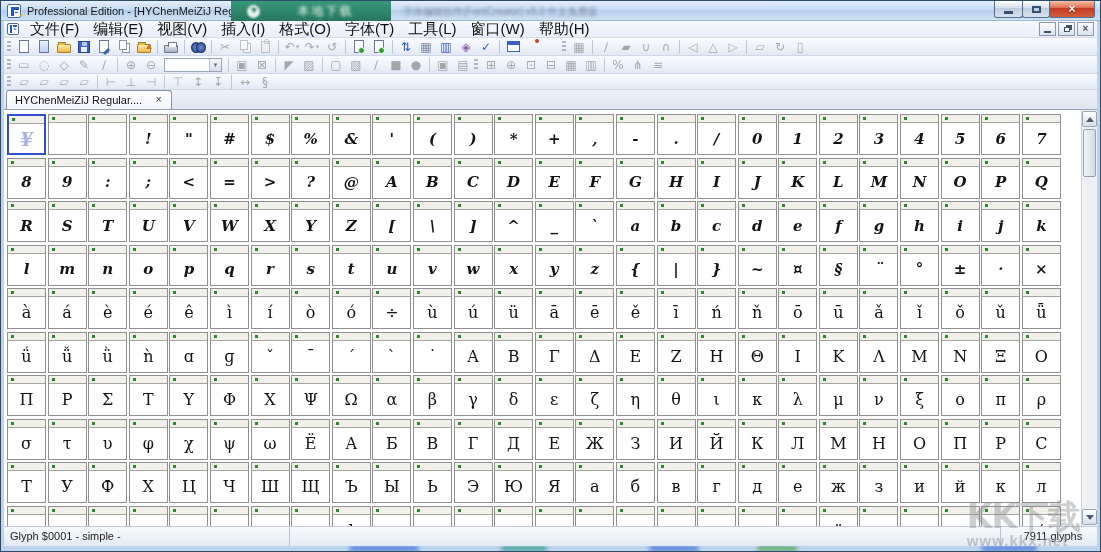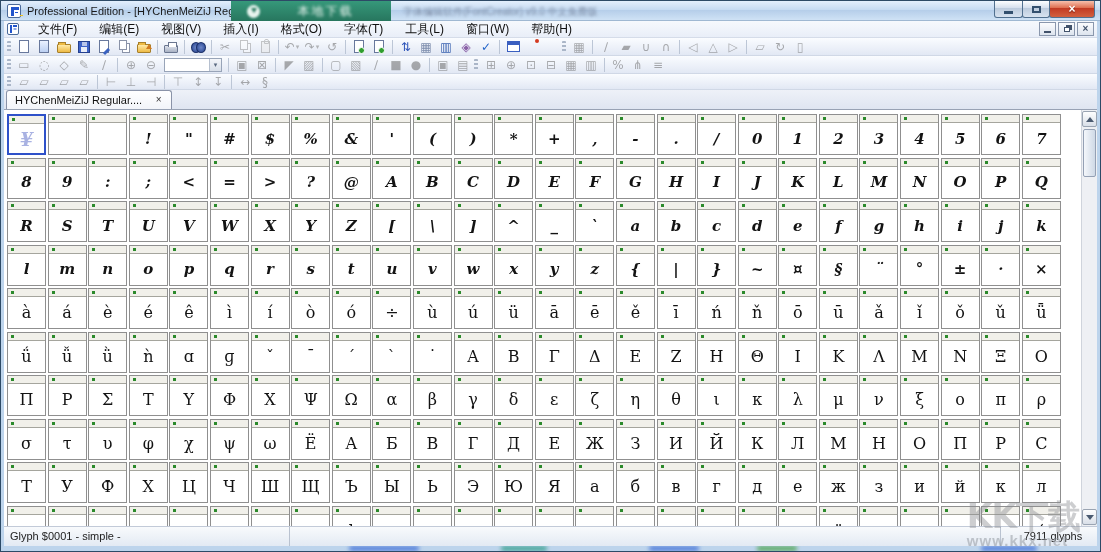--- a/index.html
+++ b/index.html
@@ -31,21 +31,21 @@
   .glyph-min{width:9px;height:3px;background:#33506e;margin-top:6px;}
   .glyph-max{width:9px;height:7px;border:2px solid #33506e;}
   .glyph-x{color:#fff;font-size:12px;font-weight:bold;line-height:15px;text-shadow:0 1px 1px #7a1c0c;}
 
   
   .menubar{position:relative;height:17px;margin:0 3px;background:linear-gradient(#f6f9fd,#e9eef8);
            border-bottom:1px solid #d5dce9;display:flex;align-items:center;}
   .mdiico{width:12px;height:12px;margin:0 4px 0 3px;background:#fff;border:1px solid #4a6a9a;border-radius:2px;position:relative;}
   .mdiico::before{content:"";position:absolute;left:2px;top:1px;width:2px;height:8px;background:#2255cc;}
   .mdiico::after{content:"";position:absolute;left:5px;top:1px;width:4px;height:2px;background:#2255cc;box-shadow:0 3px 0 -.5px #2255cc;}
-  .menu-item{padding:0 7px;font-size:12px;line-height:16px;color:#101010;cursor:default;margin-left:8px;}
+  .menu-item{padding:0 7px;font-size:15px;line-height:16px;color:#101010;cursor:default;}
   .mdibtns{position:absolute;right:3px;top:1px;display:flex;}
   .mbtn{width:17px;height:14px;border:1px solid #8a97ad;background:linear-gradient(#fbfcfe,#dde4ee);
         margin-left:2px;position:relative;display:flex;align-items:center;justify-content:center;}
   .m-min{width:7px;height:2px;background:#41526b;margin-top:6px;}
   .m-rest{width:6px;height:5px;border:1px solid #41526b;background:#fff;box-shadow:2px -2px 0 -0px #41526b;}
   .m-x{font-size:10px;color:#41526b;font-weight:bold;line-height:12px;}
 
   
   .tb{position:relative;margin:0 3px;background:linear-gradient(#fafcff,#e2e8f4);
       border-bottom:1px solid #d0d8e6;display:flex;align-items:center;padding-left:2px;}

